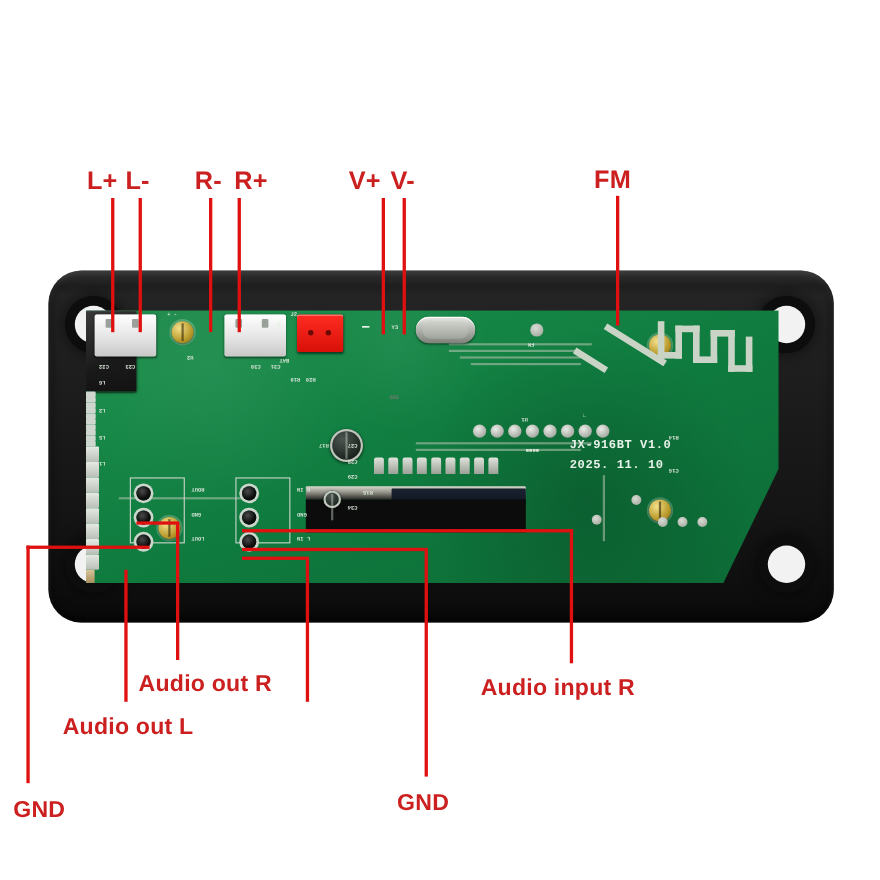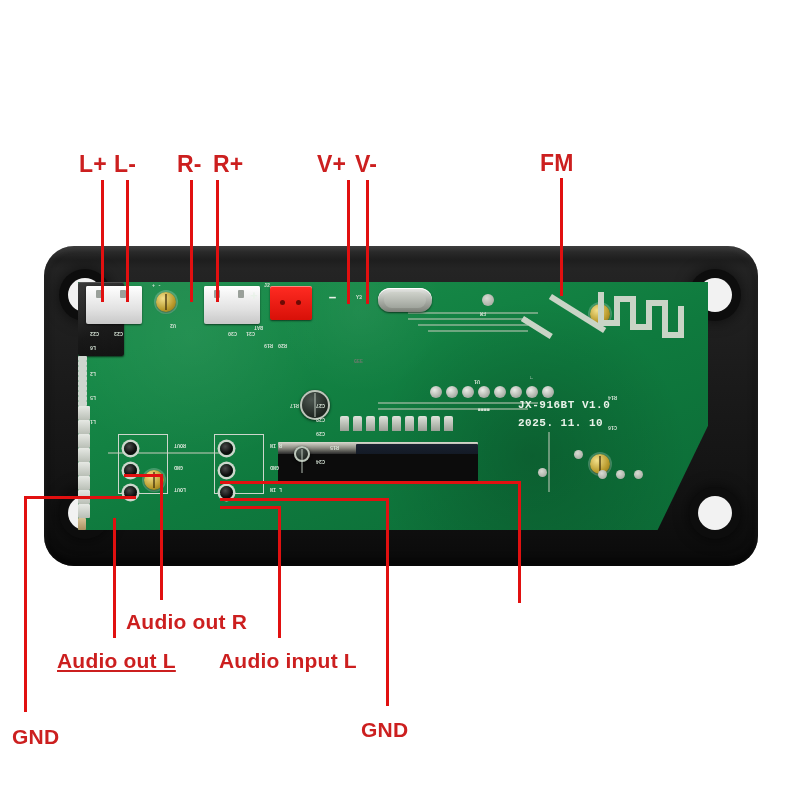--- a/index.html
+++ b/index.html
@@ -315,18 +315,18 @@
   <div class="lead h" style="left:220px;top:506px;width:58px;"></div>
   <div class="lead v" style="left:278px;top:506px;height:132px;"></div>
 
   <div class="lead h" style="left:220px;top:498px;width:166px;"></div>
   <div class="lead v" style="left:386px;top:498px;height:208px;"></div>
 
   <div class="lead h" style="left:220px;top:481px;width:301px;"></div>
   <div class="lead v" style="left:518px;top:481px;height:122px;"></div>
 
   <span class="lbl bot" style="left:12px;top:726px;">GND</span>
-  <span class="lbl bot" style="left:57px;top:650px;text-decoration:underline;">Audio out L</span>
+  <span class="lbl bot" style="left:57px;top:650px;">Audio out L</span>
   <span class="lbl bot" style="left:126px;top:611px;">Audio out R</span>
-  <span class="lbl bot" style="left:219px;top:650px;">Audio input L</span>
   <span class="lbl bot" style="left:361px;top:719px;">GND</span>
+  <span class="lbl bot" style="left:437px;top:615px;">Audio input R</span>
 
 </div>
 
 </body></html>

